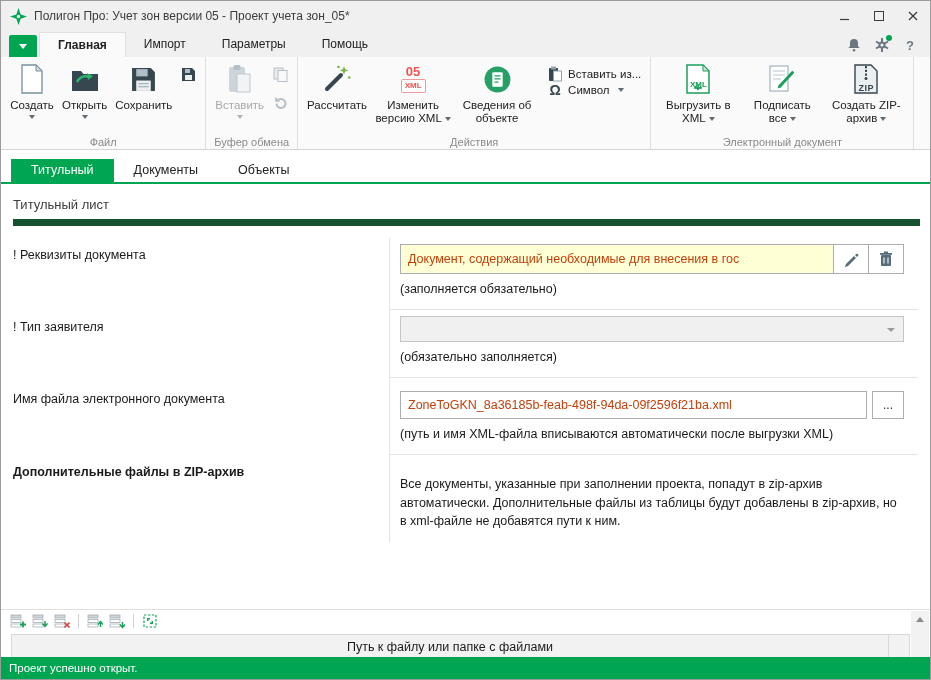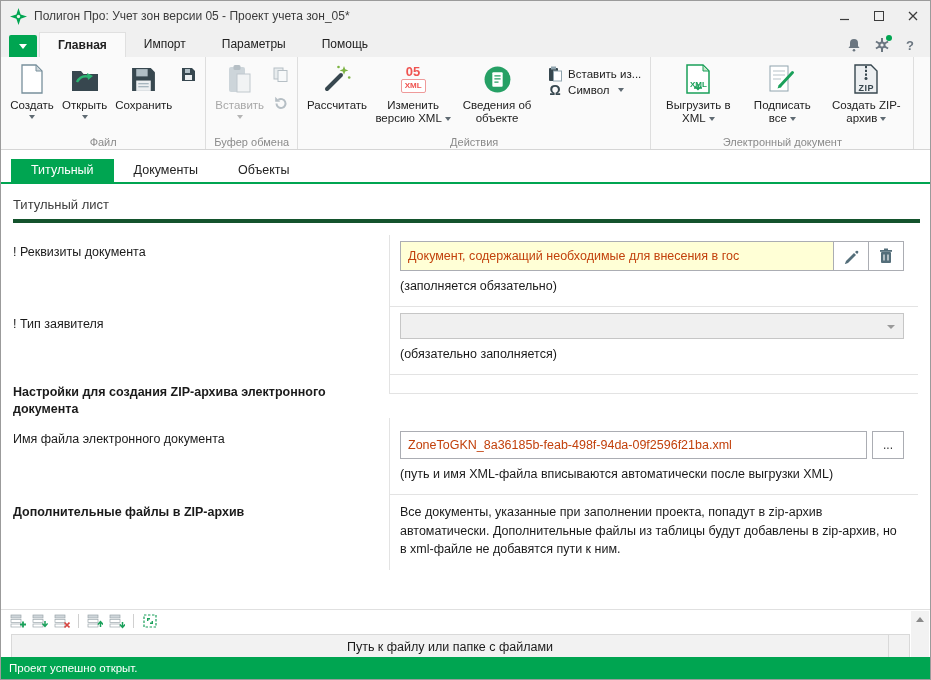--- a/index.html
+++ b/index.html
@@ -52,38 +52,38 @@
   .gzip { position:absolute; left:50%; top:17px; transform:translateX(-50%); color:#37474f; font-size:9px; font-weight:bold; letter-spacing:0.5px; }
 
   
   .ribbon-gap { height:9px; background:#fff; }
   .doc-tabs { height:25px; display:flex; align-items:flex-end; border-bottom:2px solid #00a551; padding-left:10px; }
   .dtab { padding:0 20px; line-height:23px; height:23px; font-size:12.5px; color:#222; }
   .dtab.active { background:#00a551; color:#fff; }
 
   
   .content { height:425px; background:#fff; overflow:hidden; }
-  .page-title { margin:13px 10px 0 12px; padding-bottom:7px; font-size:13px; color:#3c3c3c; border-bottom:4px solid #14532d; }
+  .page-title { margin:13px 10px 0 12px; padding-bottom:7px; font-size:13px; color:#3c3c3c; border-bottom:7px solid #14532d; }
   .form { margin:12px 12px 0 0; }
   .form-row { display:flex; align-items:flex-start; }
   .form-row.top { align-items:flex-start; }
   .cell-label { width:388px; padding:9px 14px 0 12px; font-size:12.5px; color:#1a1a1a; line-height:17px; }
   .cell-label.bold { font-weight:bold; }
   .cell-field { flex:1; border-left:1px solid #e3e3e3; border-bottom:1px solid #e3e3e3; padding:6px 14px 11px 10px; }
   .cell-field.no-border { border-bottom:none; }
   .cell-field.stub { height:19px; padding:0; }
   .field-line { display:flex; align-items:stretch; }
   .txt-input { flex:1; height:30px; border:1px solid #abadb3; padding:0 7px; font-family:"Liberation Sans",sans-serif; font-size:12.5px; color:#c2410c; background:#fff; }
   .txt-input.required { background:#ffffd6; }
   .sq-btn { width:36px; height:30px; margin-left:-1px; border:1px solid #abadb3; background:#fff; display:flex; align-items:center; justify-content:center; font-size:12px; color:#333; }
   .sq-btn.gap { margin-left:5px; }
   .combo { flex:1; height:26px; background:#f0f0f0; border:1px solid #c6c6c6; position:relative; }
   .combo .chev { position:absolute; right:8px; top:11px; width:0; height:0; border:4px solid transparent; border-top:4.5px solid #9a9a9a; border-bottom:none; }
   .hint { margin-top:7px; font-size:12.5px; color:#1a1a1a; line-height:17px; max-width:510px; }
-  .desc { font-size:12.5px; color:#1a1a1a; line-height:18.5px; max-width:520px; padding-top:2px; }
+  .desc { font-size:12.5px; color:#1a1a1a; line-height:18.5px; max-width:520px; padding-top:2px;margin-top:12px; }
   .filename-pad { padding-top:13px; }
 
   
   .bottom-section { position:relative; height:50px; border-top:1px solid #e0e0e0; background:#fff; }
   .tbl-toolbar { height:22px; display:flex; align-items:center; gap:4px; padding-left:8px; }
   .ticon { width:18px; height:18px; display:flex; align-items:center; justify-content:center; border-radius:2px; }
   .tsep { width:1px; height:14px; background:#d0d0d0; margin:0 3px; }
   .tbl-headerrow { display:flex; margin:2px 0 0 10px; }
   .tbl-header { width:878px; height:26px; background:#f2f2f2; border:1px solid #d9d9d9; text-align:center; font-size:12.5px; line-height:24px; color:#1a1a1a; }
   .tbl-header-spacer { width:21px; height:26px; background:#f2f2f2; border:1px solid #d9d9d9; border-left:none; }
@@ -368,24 +368,20 @@
           <div class="field-line">
             <span class="combo">
               <span></span>
               <i class="chev"></i>
             </span>
           </div>
           <div class="hint">(обязательно заполняется)</div>
         </div>
       </div>
 
-      <div class="form-row top">
-        <div class="cell-label bold">Настройки для создания ZIP-архива электронного документа</div>
-        <div class="cell-field stub"></div>
-      </div>
 
       <div class="form-row">
         <div class="cell-label filename-pad">Имя файла электронного документа</div>
         <div class="cell-field filename-pad">
           <div class="field-line">
             <input class="txt-input" style="height: 28px;" value="ZoneToGKN_8a36185b-feab-498f-94da-09f2596f21ba.xml">
             <span class="sq-btn gap" style="height:28px;width:32px">...</span>
           </div>
           <div class="hint">(путь и имя XML-файла вписываются автоматически после выгрузки XML)</div>
         </div>

